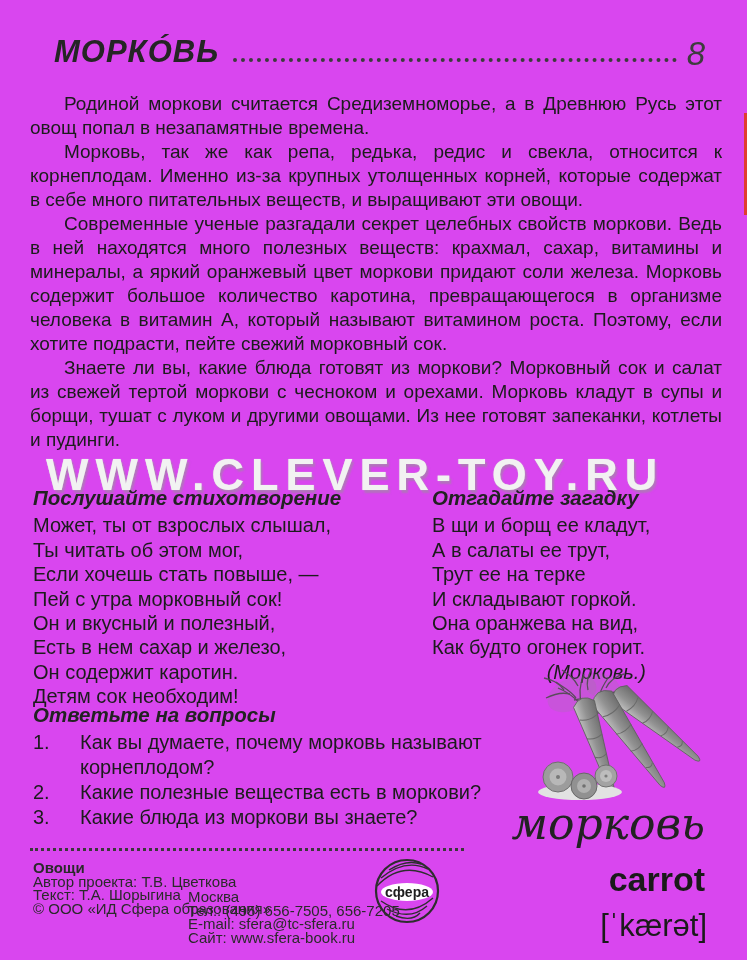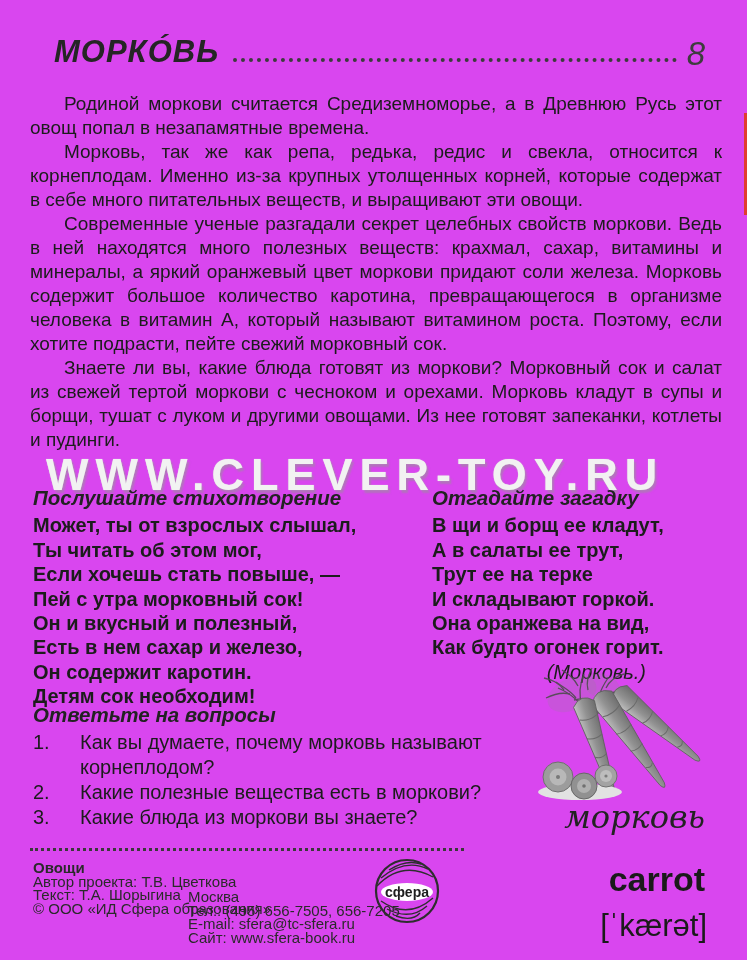--- a/index.html
+++ b/index.html
@@ -24,32 +24,32 @@
   .watermark {
     position:absolute; top:449px; left:46px; z-index:0;
     font-size:45px; font-weight:bold; letter-spacing:7px; white-space:nowrap;
     color:#f2f2f2; text-shadow:2px 3px 2px rgba(150,150,150,0.55), 0 0 1px #dcdcdc;
   }
 
   
   .section-heading { font-weight:bold; font-style:italic; font-size:20.5px; margin:0 0 3px 0; color:#222; }
   .poem { position:absolute; left:33px; top:486px; width:366px; font-size:20px; line-height:24.4px; z-index:1; }
   .riddle { position:absolute; left:432px; top:486px; width:300px; font-size:20px; line-height:24.4px; z-index:1; }
-  .verse-line { white-space:nowrap;font-weight:bold; }
+  .verse-line { white-space:nowrap; }
   .riddle-answer { font-style:italic; text-align:right; padding-right:86px; }
 
   
   .questions { position:absolute; left:33px; top:702px; width:468px; font-size:20px; line-height:25px; z-index:1; }
   .q-item { display:flex; }
   .q-num { width:31px; flex:none; }
   .q-text { flex:1;margin-left:16px; }
 
   
   .carrot-img { position:absolute; left:520px; top:664px; z-index:1; }
-  .vocab-ru { position:absolute; right:42px; top:798px; font-family:"DejaVu Serif", serif; font-style:italic; font-size:32px; color:#222; z-index:1; }
+  .vocab-ru { position:absolute; right:42px; top:798px; font-family:"DejaVu Serif", serif; font-style:italic; font-size:44px; color:#222; z-index:1; }
   .vocab-en { position:absolute; right:42px; top:840px; font-weight:bold; font-size:34px; color:#1a1a1a; z-index:1;margin-top:20px; }
   .vocab-tr { position:absolute; right:40px; top:880px; font-family:Liberation Sans, sans-serif; font-size:31px; color:#1a1a1a; z-index:1;margin-top:28px; }
 
   
   .footer-line { position:absolute; left:30px; top:848px; width:434px; border-top:3px dotted #3a3a3a; }
   .footer-col { position:absolute; top:861px; font-size:15px; line-height:13.5px; color:#2a2a2a; }
   .footer-col1 { left:33px; }
   .footer-col2 { left:188px;margin-top:29px; }
   .footer-bold { font-weight:bold; }
   .logo { position:absolute; left:372px; top:856px; }

